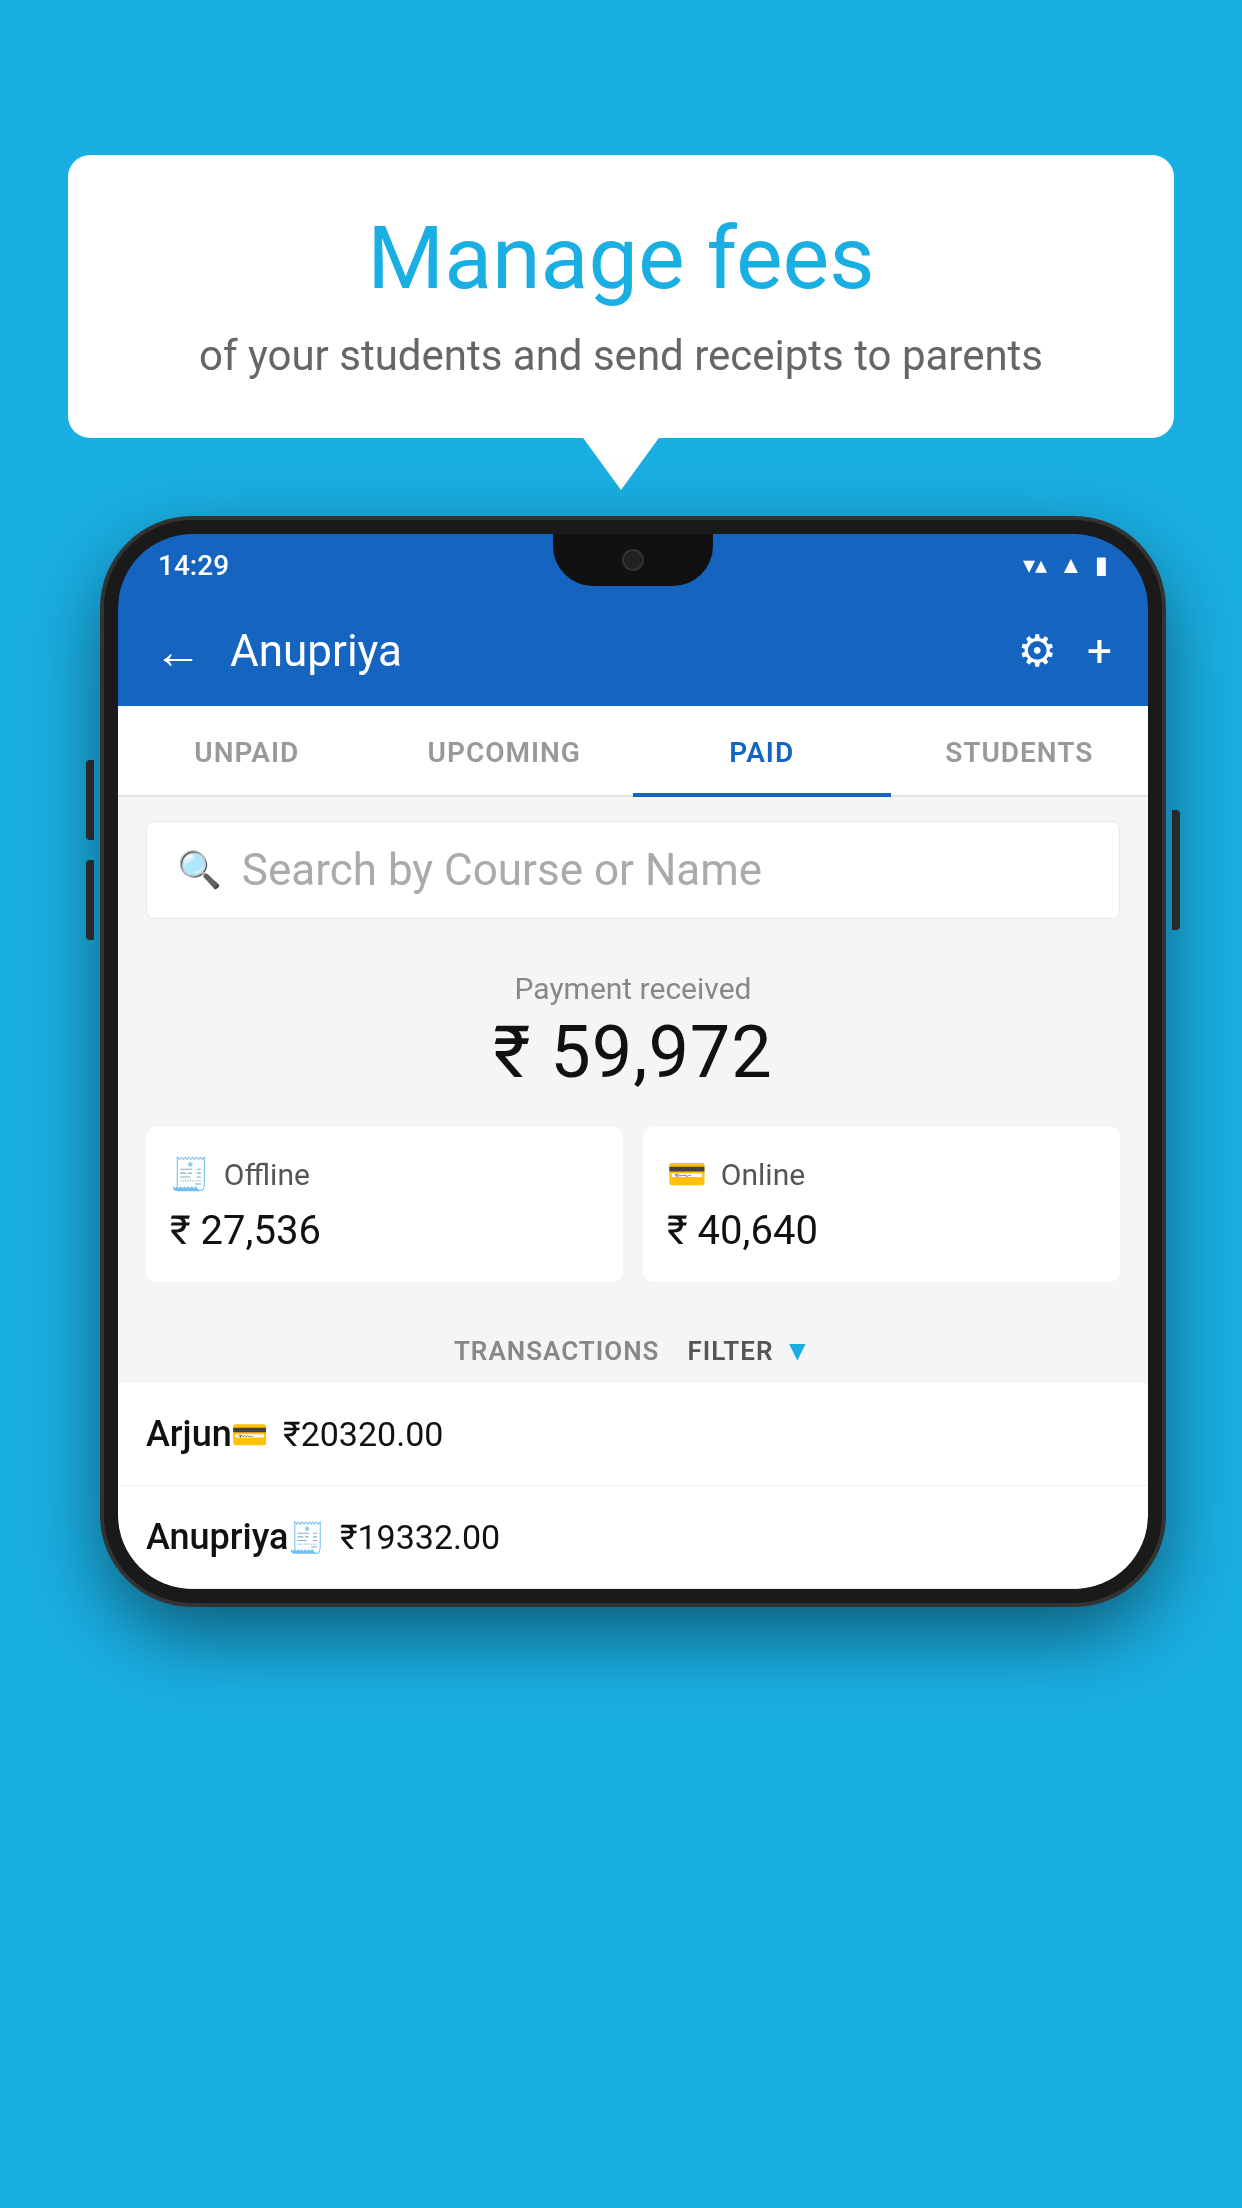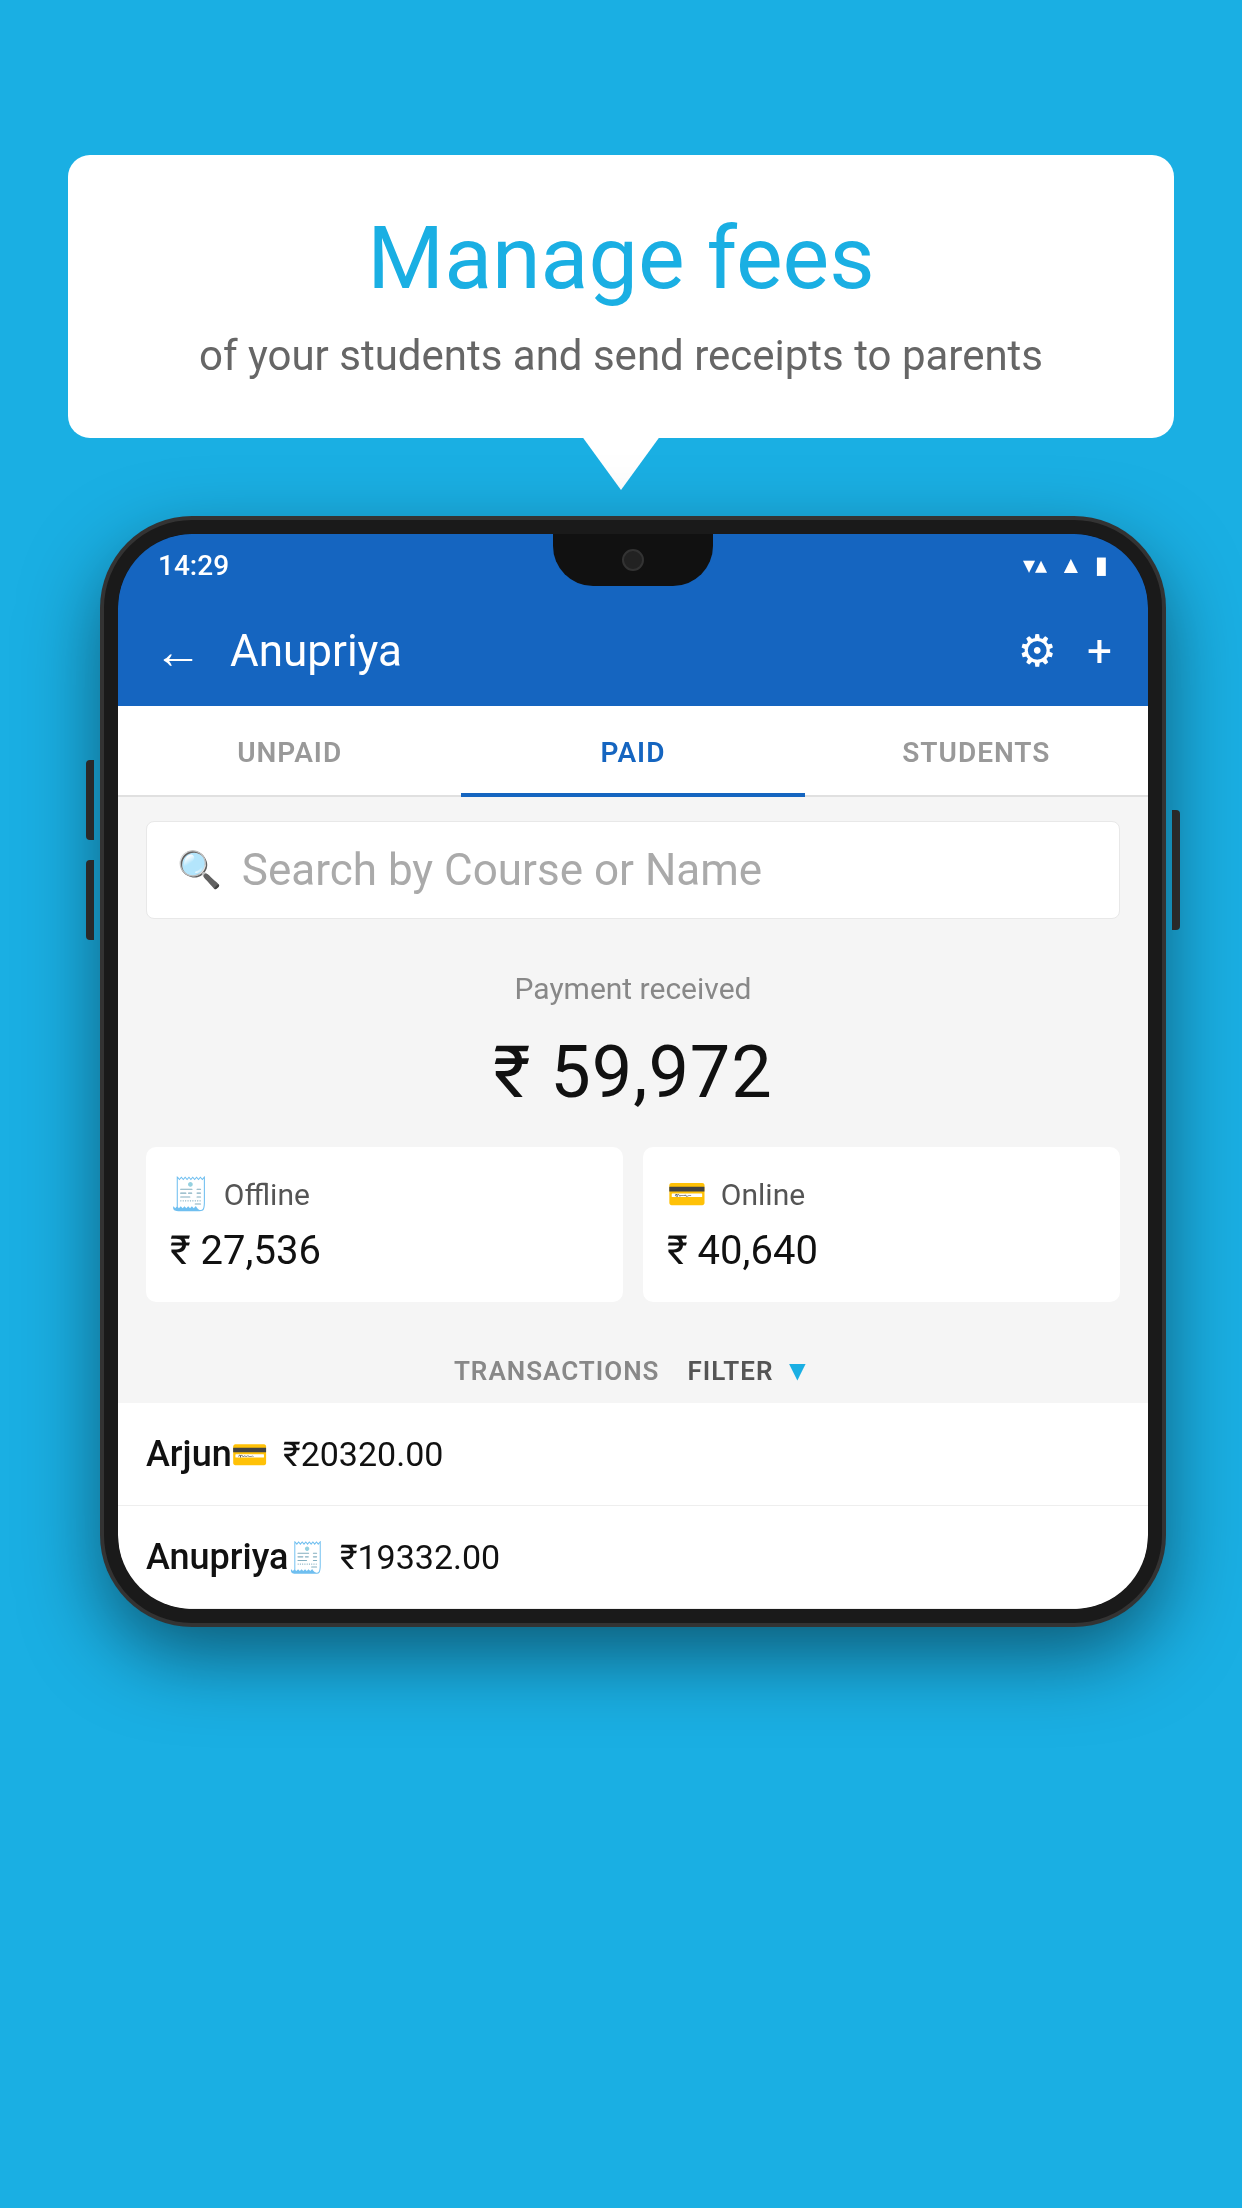--- a/index.html
+++ b/index.html
@@ -223,21 +223,21 @@
     
     .payment-summary {
       background: #f5f5f5;
       padding: 28px 28px 32px;
       text-align: center;
     }
 
     .payment-received-label {
       color: #888;
       font-size: 30px;
-      margin-bottom: 24px;
+      margin-bottom: 4px;
     }
 
     .payment-amount {
       font-size: 72px;
       font-weight: 400;
       color: #111;
       letter-spacing: 1px;
     }
 
     
@@ -442,20 +442,21 @@
           <span class="app-bar-back">←</span>
           <span class="app-bar-title">Anupriya</span>
           <div class="app-bar-actions">
             <span class="app-bar-icon">⚙</span>
             <span class="app-bar-icon">+</span>
           </div>
         </div>
 
         <div class="tabs">
           <div class="tab">UNPAID</div>
+          <div class="tab">UPCOMING</div>
           <div class="tab active">PAID</div>
           <div class="tab">STUDENTS</div>
         </div>
 
         <div class="search-container">
           <div class="search-bar">
             <span class="search-icon-wrap">🔍</span>
             <span class="search-placeholder">Search by Course or Name</span>
           </div>
         </div>

